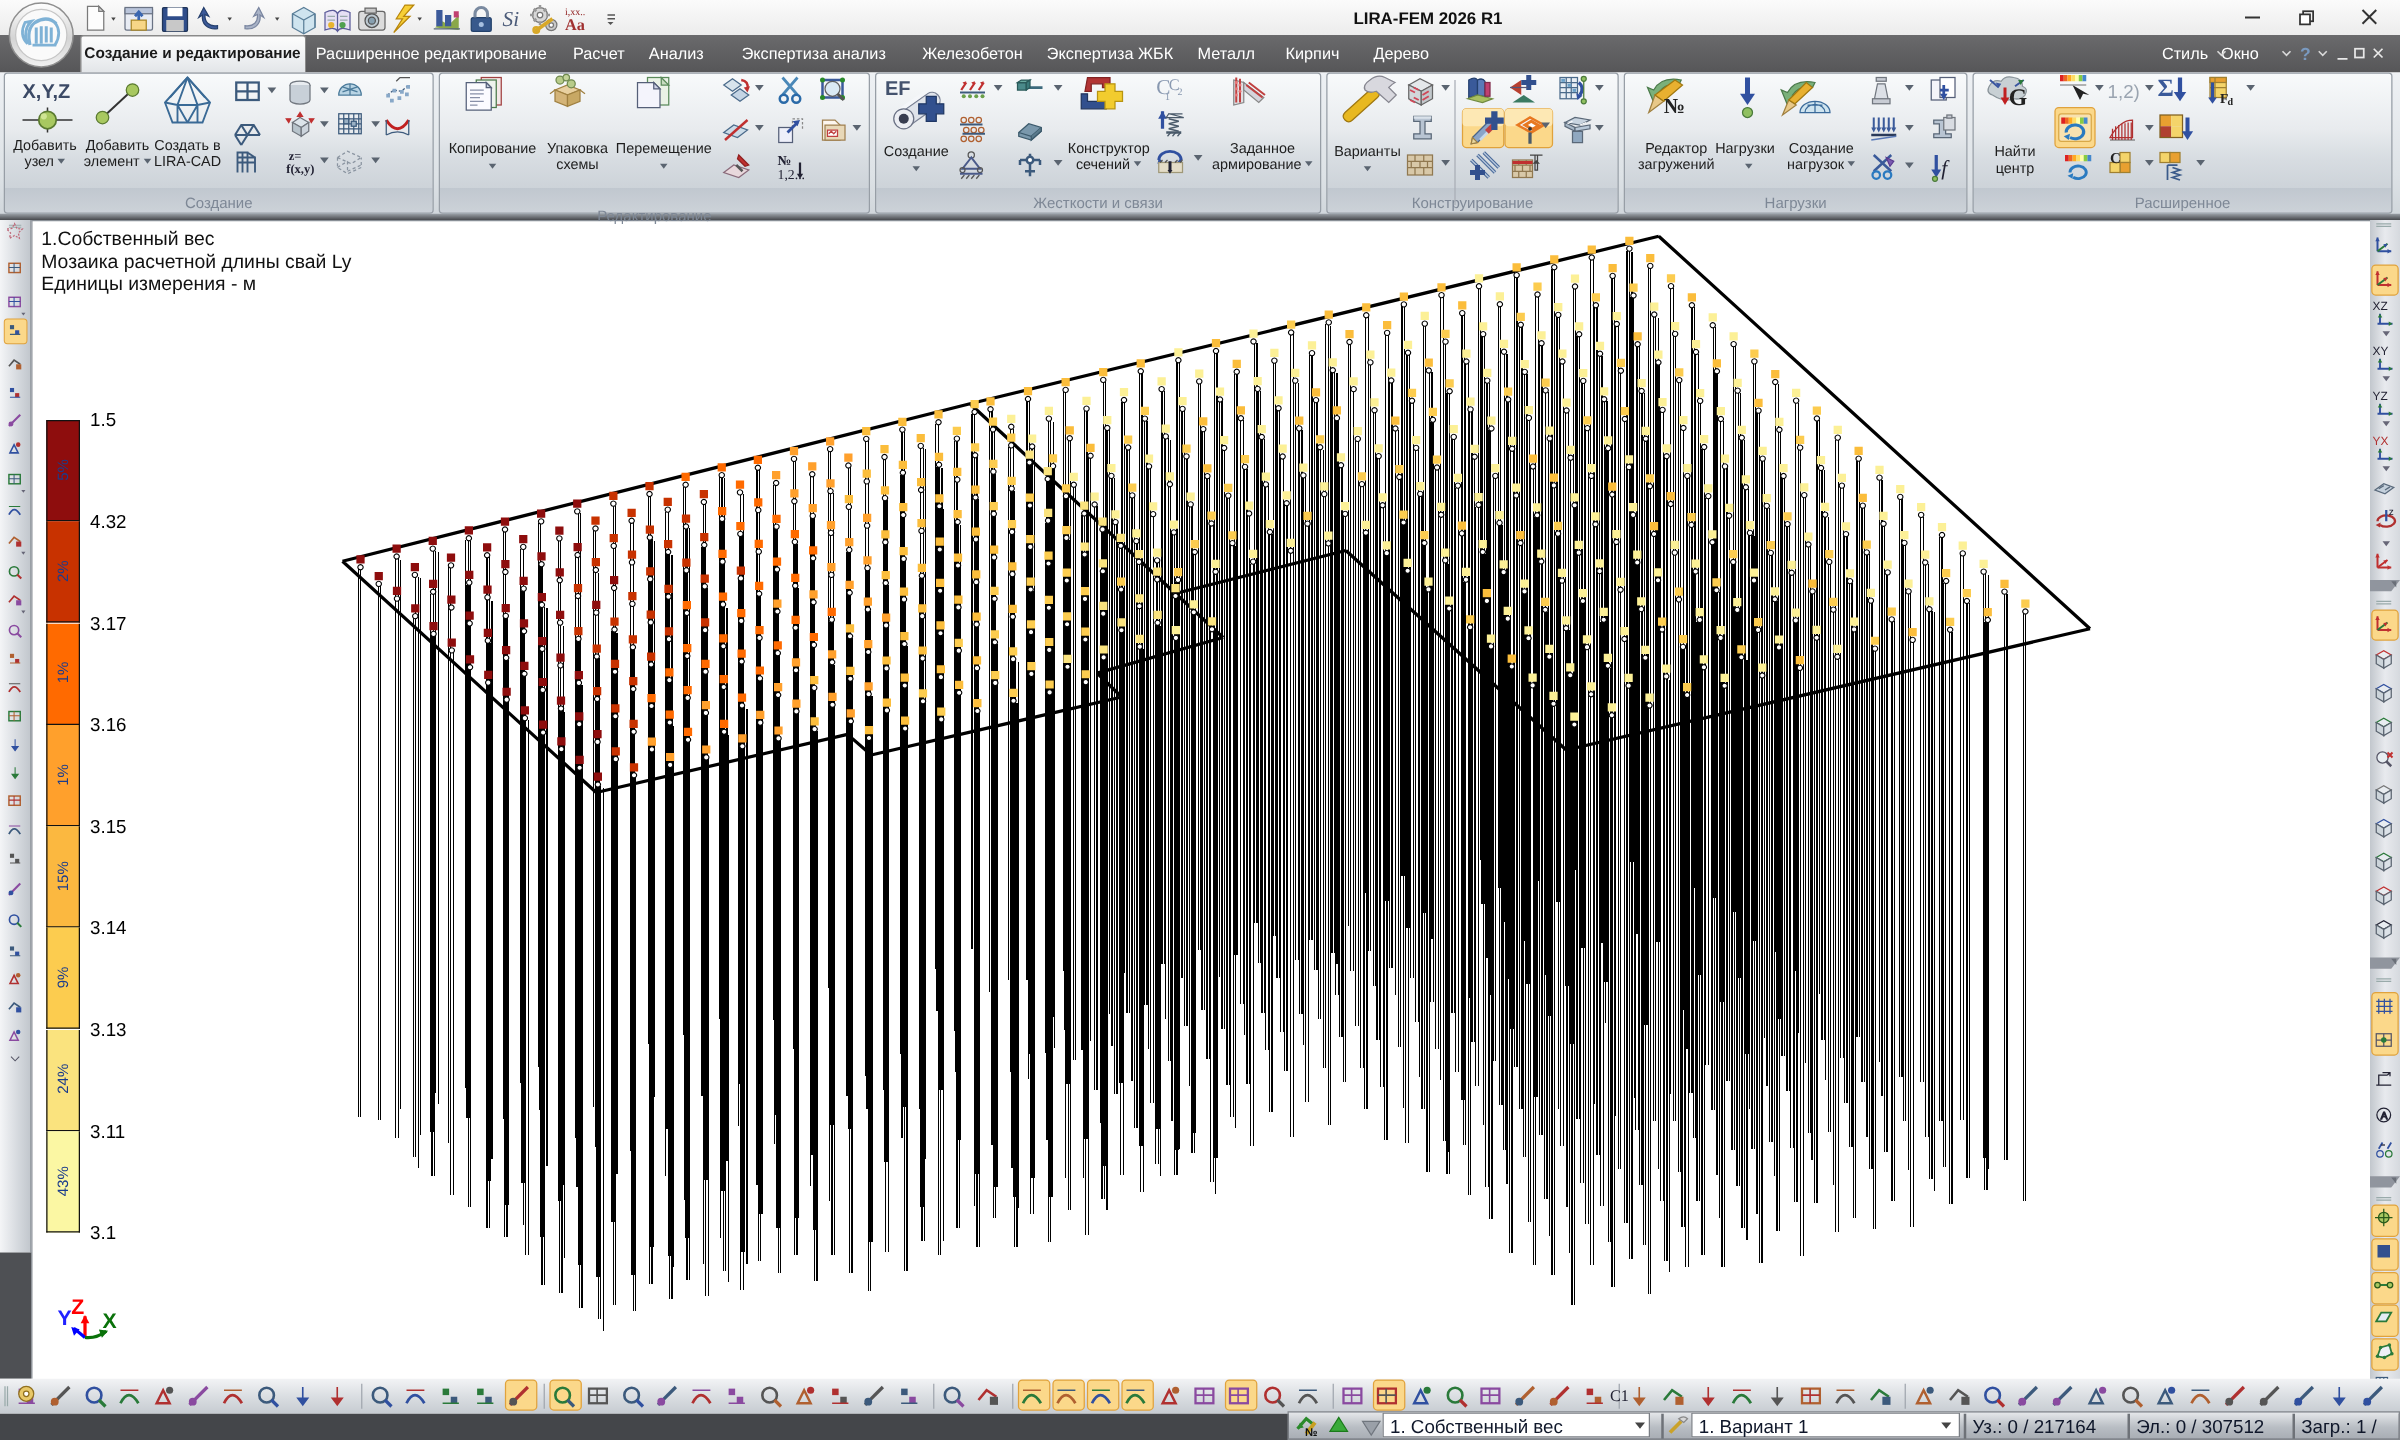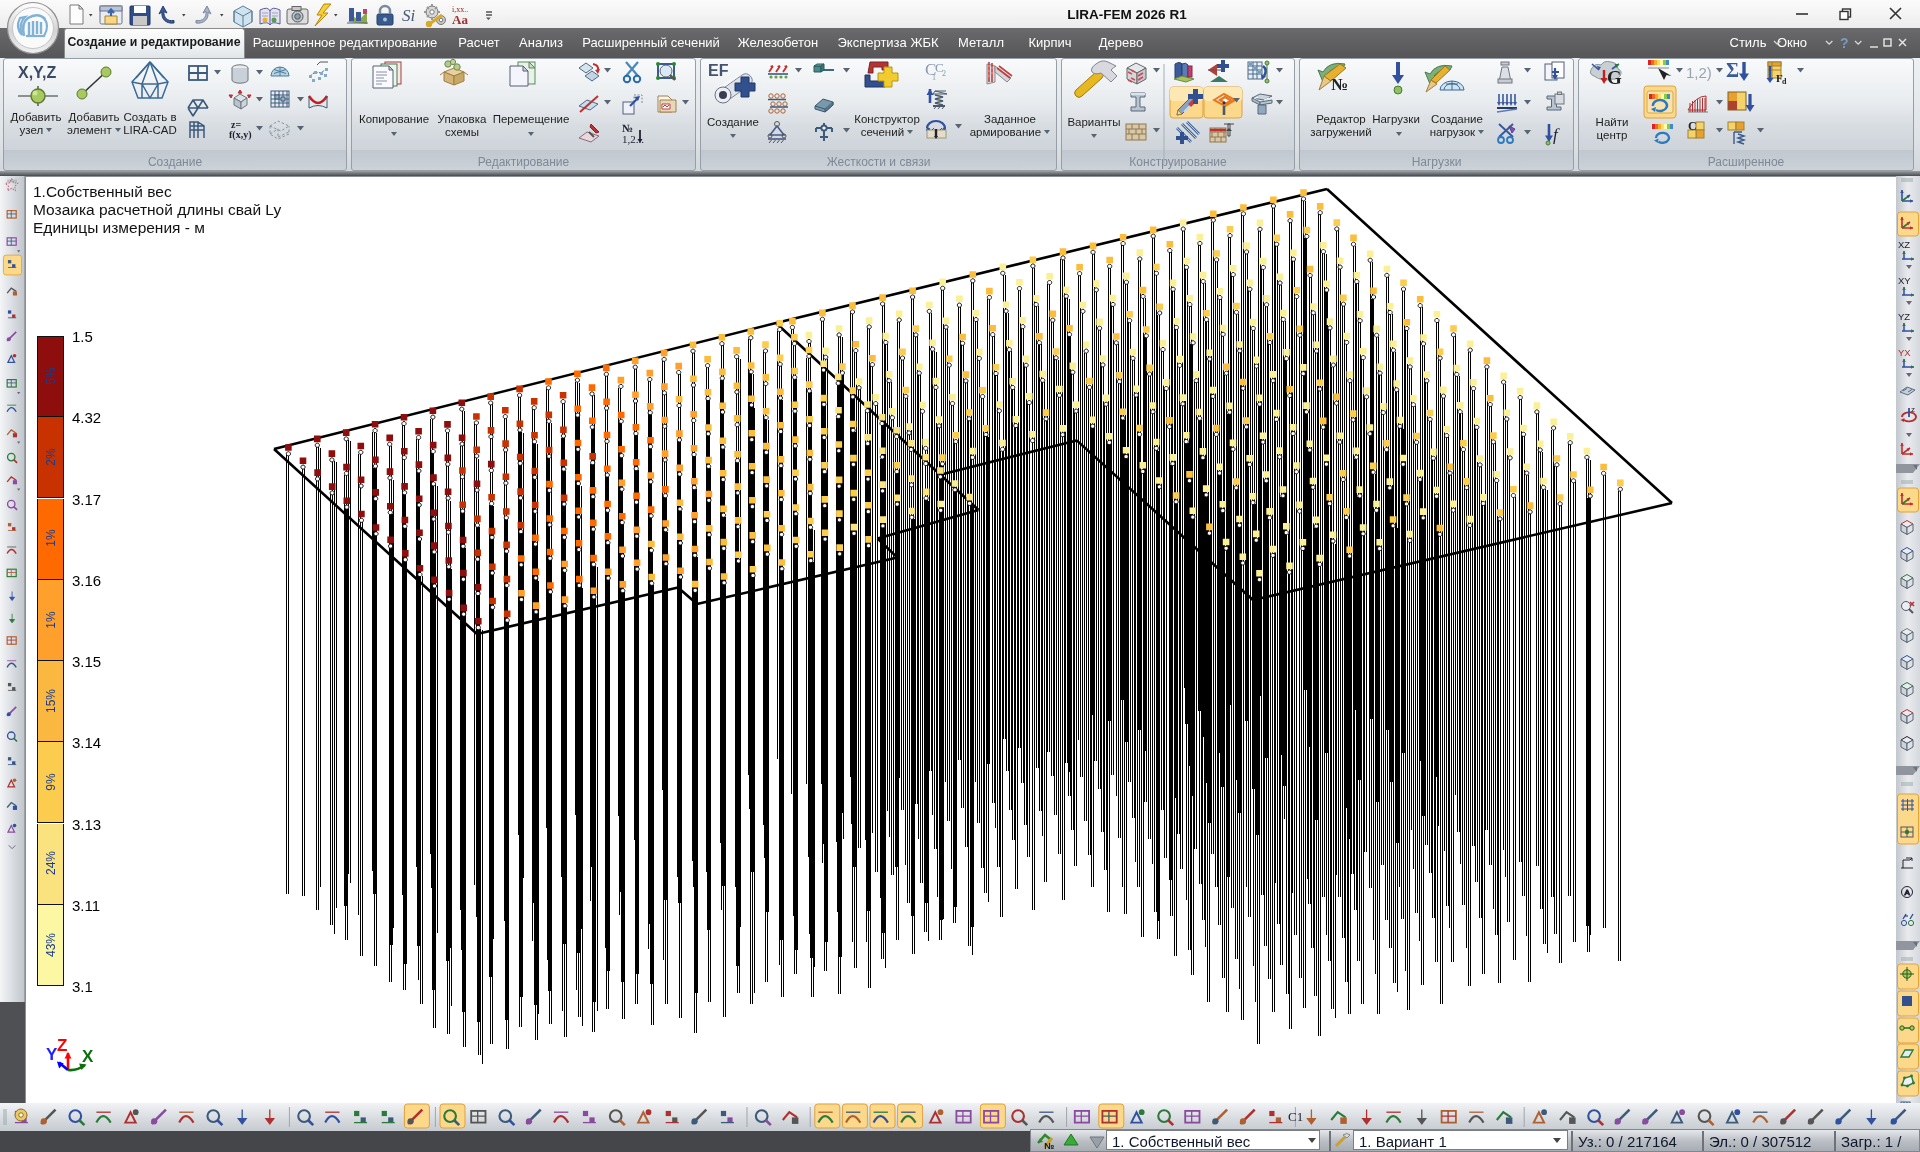--- a/index.html
+++ b/index.html
@@ -63,21 +63,21 @@
 <div class="legt" style="top:328px">1.5</div>
 <div class="legt" style="top:409px">4.32</div>
 <div class="legt" style="top:491px">3.17</div>
 <div class="legt" style="top:572px">3.16</div>
 <div class="legt" style="top:653px">3.15</div>
 <div class="legt" style="top:734px">3.14</div>
 <div class="legt" style="top:816px">3.13</div>
 <div class="legt" style="top:897px">3.11</div>
 <div class="legt" style="top:978px">3.1</div>
 <div class="abs" style="left:0;top:0;width:1920px;height:28px;background:linear-gradient(#fbfbfb,#ececec)"></div>
-<div class="abs" style="left:1052px;top:7px;font-size:13.5px;font-weight:bold;color:#111;width:150px;text-align:center">LIRA-FEM 2026 R1</div>
+<div class="abs" style="left:1052px;top:7px;font-size:13.5px;font-weight:bold;color:#111;width:150px;text-align:right">LIRA-FEM 2026 R1</div>
 <svg class="abs" style="left:1780px;top:0" width="140" height="28" viewBox="0 0 140 28">
 <path d="M16 14h12" stroke="#333" stroke-width="1.6"></path>
 <rect x="62.5" y="9" width="8" height="8" fill="none" stroke="#333" stroke-width="1.4"></rect>
 <rect x="60" y="11.5" width="8" height="8" fill="#fff" stroke="#333" stroke-width="1.4"></rect>
 <path d="M110 8l11 11M121 8l-11 11" stroke="#333" stroke-width="1.6"></path>
   </svg>
 <svg class="abs" style="left:62px;top:2px" width="500" height="26" viewBox="0 0 500 26">
 <g>
 <path d="M8 3h9l4 4v15h-13z" fill="#fdfdfd" stroke="#7a7a7a"></path>
       <path d="M17 3l4 4h-4z" fill="#d8d8d8" stroke="#7a7a7a"></path>
@@ -141,21 +141,21 @@
 <path d="M424 10h6M424 13h6" stroke="#555" stroke-width="1.3"></path>
       <path d="M424 16l6 0l-3 3z" fill="#555" transform="scale(0.8) translate(106,3.5)"></path>
 </g>
   </svg>
 <div class="abs" style="left:0;top:28px;width:1920px;height:30px;background:linear-gradient(#6a6a6c,#565658)"></div>
 <div class="abs" style="left:64px;top:28px;width:181px;height:30px;background:linear-gradient(#fdfdfd,#eef0f2 60%,#e2e5e8);border:1px solid #8a8a8a;border-bottom:none;border-radius:3px 3px 0 0"></div>
 <div class="abs" style="left:154px;top:35px;font-size:12.3px;font-weight:bold;color:#1a1a1a;transform:translateX(-50%);white-space:nowrap">Создание и редактирование</div>
 <div class="tab" style="left:345px;top:35px">Расширенное редактирование</div>
 <div class="tab" style="left:479px;top:35px">Расчет</div>
 <div class="tab" style="left:541px;top:35px">Анализ</div>
-<div class="tab" style="left:651px;top:35px">Расширенный сечений</div>
+<div class="tab" style="left:651px;top:35px">Экспертиза анализ</div>
 <div class="tab" style="left:778px;top:35px">Железобетон</div>
 <div class="tab" style="left:888px;top:35px">Экспертиза ЖБК</div>
 <div class="tab" style="left:981px;top:35px">Металл</div>
 <div class="tab" style="left:1050px;top:35px">Кирпич</div>
 <div class="tab" style="left:1121px;top:35px">Дерево</div>
 <div class="tab" style="left:1748px;top:35px">Стиль</div>
 <div class="tab" style="left:1792px;top:35px">Окно</div>
 <svg class="abs" style="left:1770px;top:28px" width="150" height="30" viewBox="0 0 150 30">
 <g stroke="#d8d8d8" fill="none" stroke-width="1.3">
       <path d="M4 13l3.2 3.2L10.4 13M56 13l3.2 3.2L62.4 13M85 13l3.2 3.2L91.4 13"></path>
@@ -183,21 +183,21 @@
 <path d="M23 21v13M27 20v14M31 20v13M35 21v12" stroke-width="2.4"></path>
 <path d="M20 35h19" stroke-width="2.2"></path>
       <path d="M38 17q6 8 0 18" stroke-width="2.2"></path>
     </g>
   </svg>
 <div class="abs" style="left:0;top:58px;width:1920px;height:118px;background:linear-gradient(#eef1f4,#dde2e6 70%,#cfd5da)"></div>
 <div class="abs" style="left:0;top:171px;width:1920px;height:5px;background:linear-gradient(#9aa0a6,#484a4e)"></div>
 <div class="grp" style="left:3px;width:344px"></div>
 <div class="grpl" style="left:3px;width:344px;top:155px">Создание</div>
 <div class="grp" style="left:351px;width:345px"></div>
-<div class="grpl" style="left:351px;width:345px;top:155px">Редактирование</div>
+<div class="grpl" style="left:351px;width:345px;top:166px">Редактирование</div>
 <div class="grp" style="left:700px;width:357px"></div>
 <div class="grpl" style="left:700px;width:357px;top:155px">Жесткости и связи</div>
 <div class="grp" style="left:1061px;width:234px"></div>
 <div class="grpl" style="left:1061px;width:234px;top:155px">Конструирование</div>
 <div class="grp" style="left:1299px;width:275px"></div>
 <div class="grpl" style="left:1299px;width:275px;top:155px">Нагрузки</div>
 <div class="grp" style="left:1578px;width:336px"></div>
 <div class="grpl" style="left:1578px;width:336px;top:155px">Расширенное</div>
 <svg class="abs" style="left:0;top:0" width="1920" height="176" viewBox="0 0 1920 176">
     <g transform="translate(16,62)">

